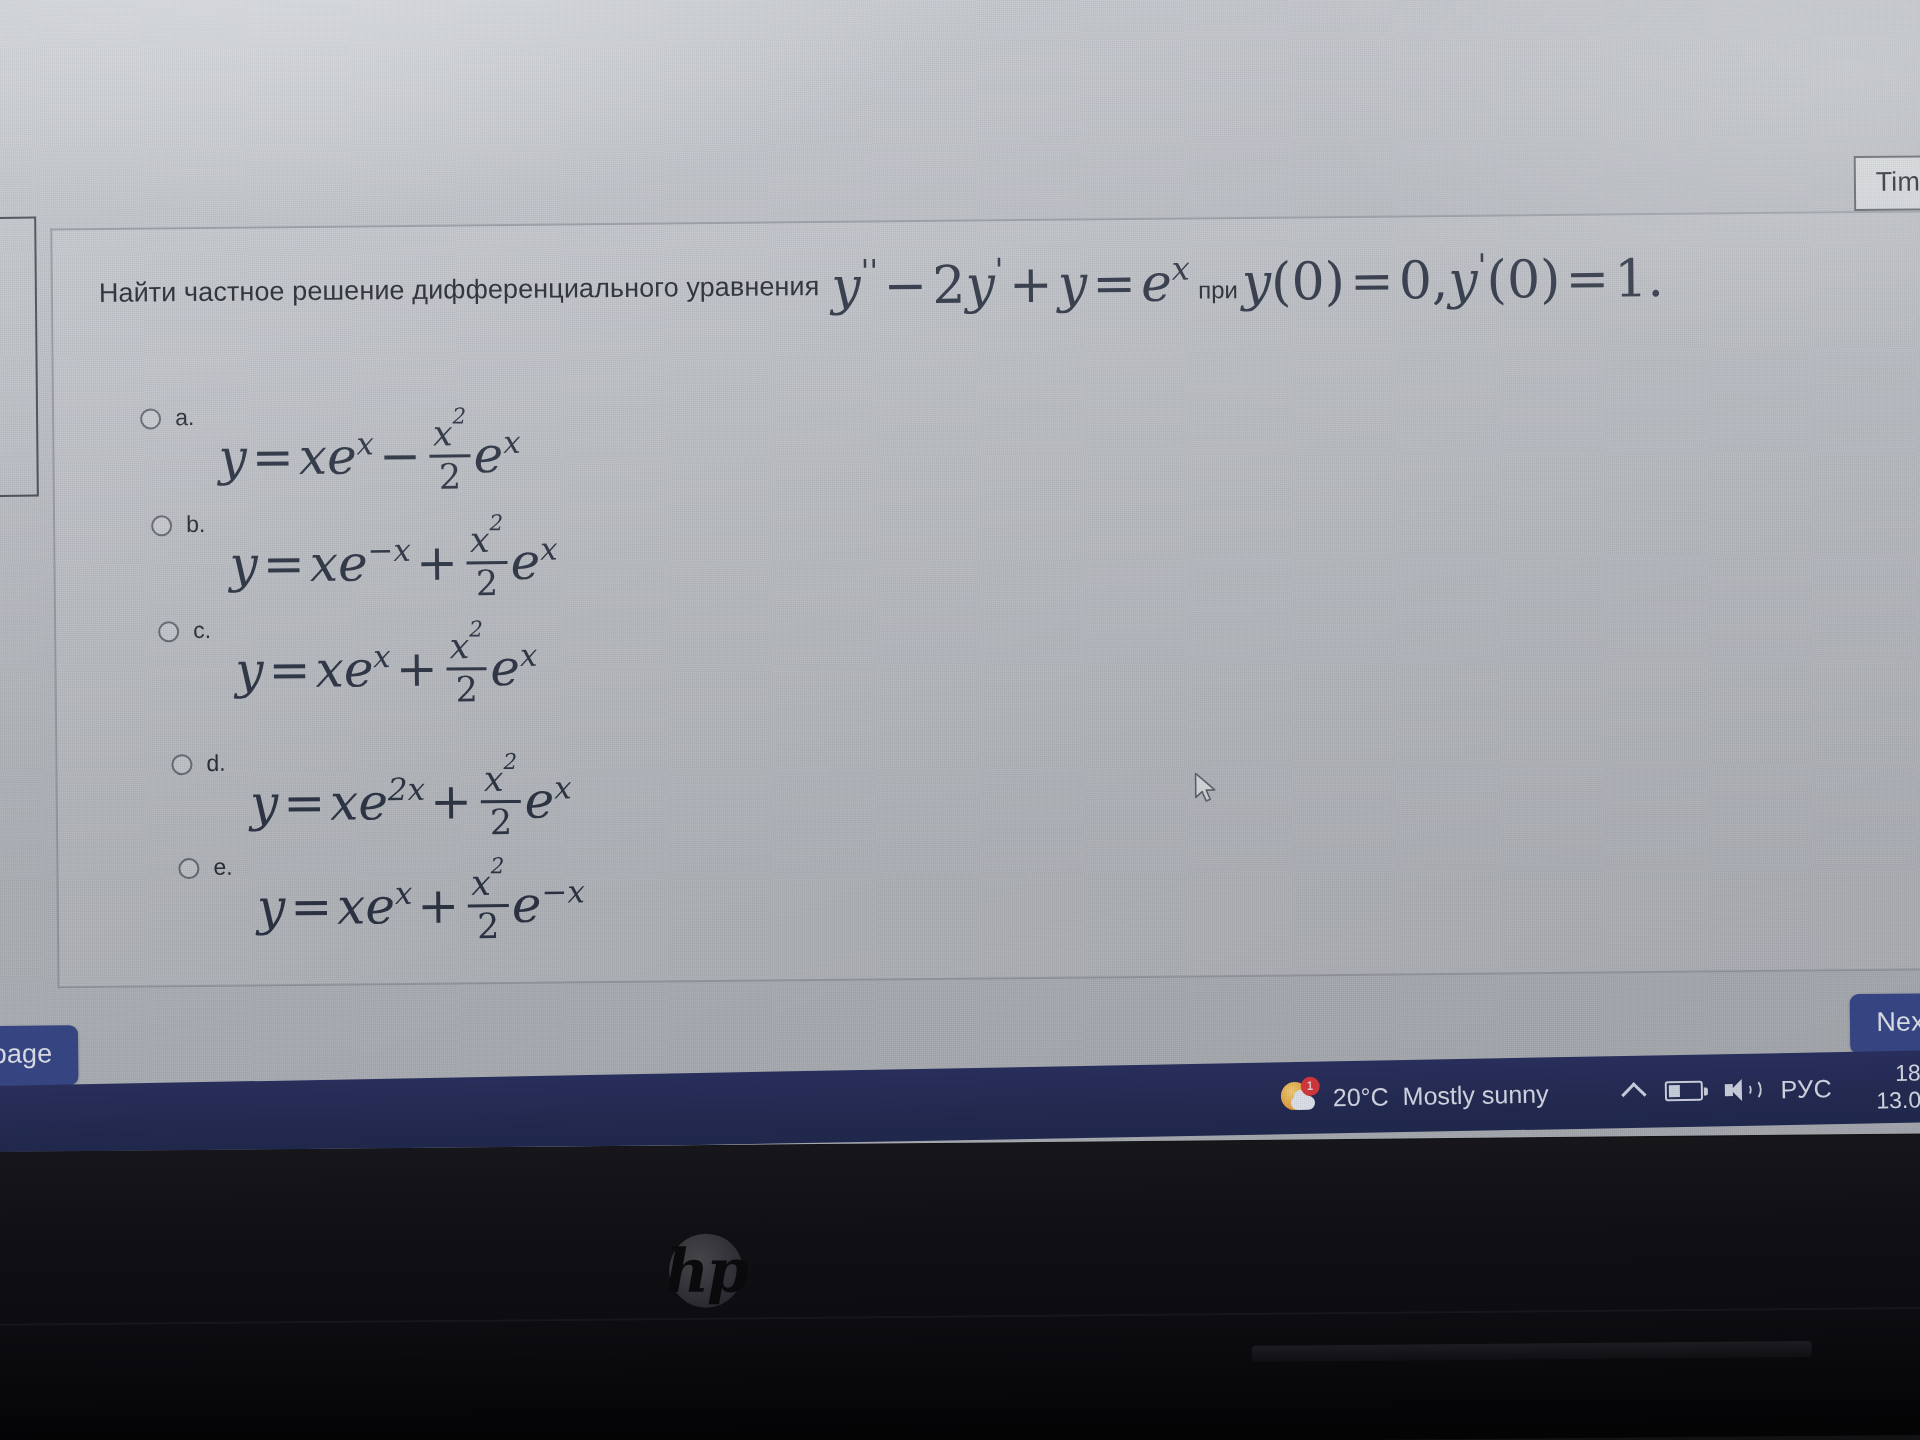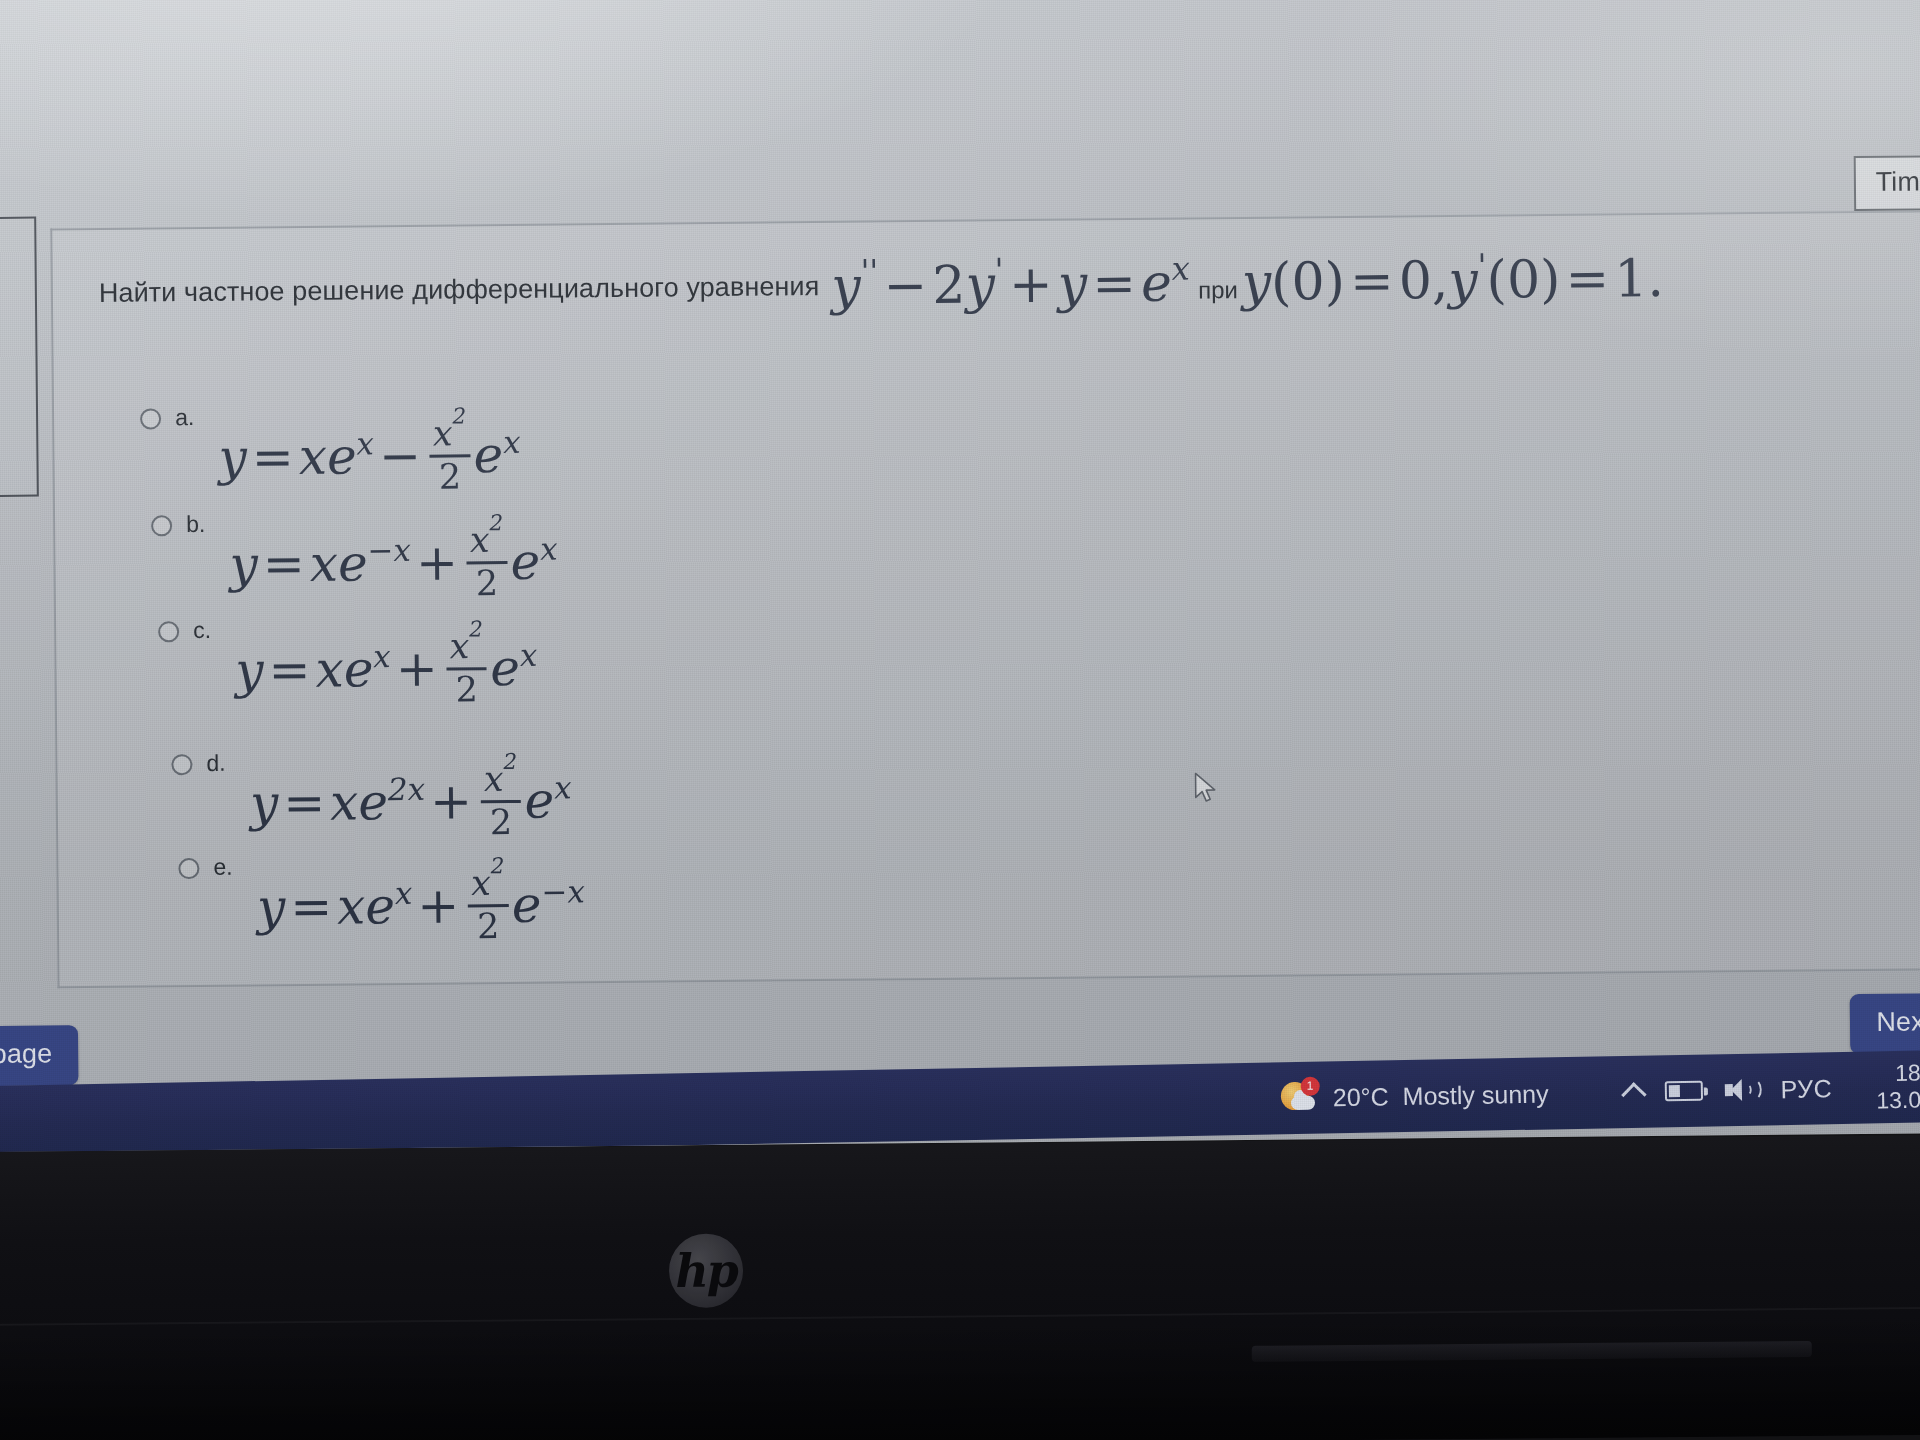--- a/index.html
+++ b/index.html
@@ -326,21 +326,21 @@
     position: absolute;
     left: 688px;
     top: 88px;
     width: 74px;
     height: 74px;
     border-radius: 50%;
     background: radial-gradient(circle at 40% 35%, #4a4a50, #2e2e34 70%, #222227);
     display: flex; align-items: center; justify-content: center;
     font-family: "DejaVu Serif", serif;
     font-style: italic;
-    font-size: 46px;
+    font-size: 60px;
     font-weight: 700;
     color: #0a0a0d;
     letter-spacing: -2px;
     opacity: .92;
   }
   #deck-slot {
     position: absolute;
     left: 1270px;
     top: 205px;
     width: 560px;

